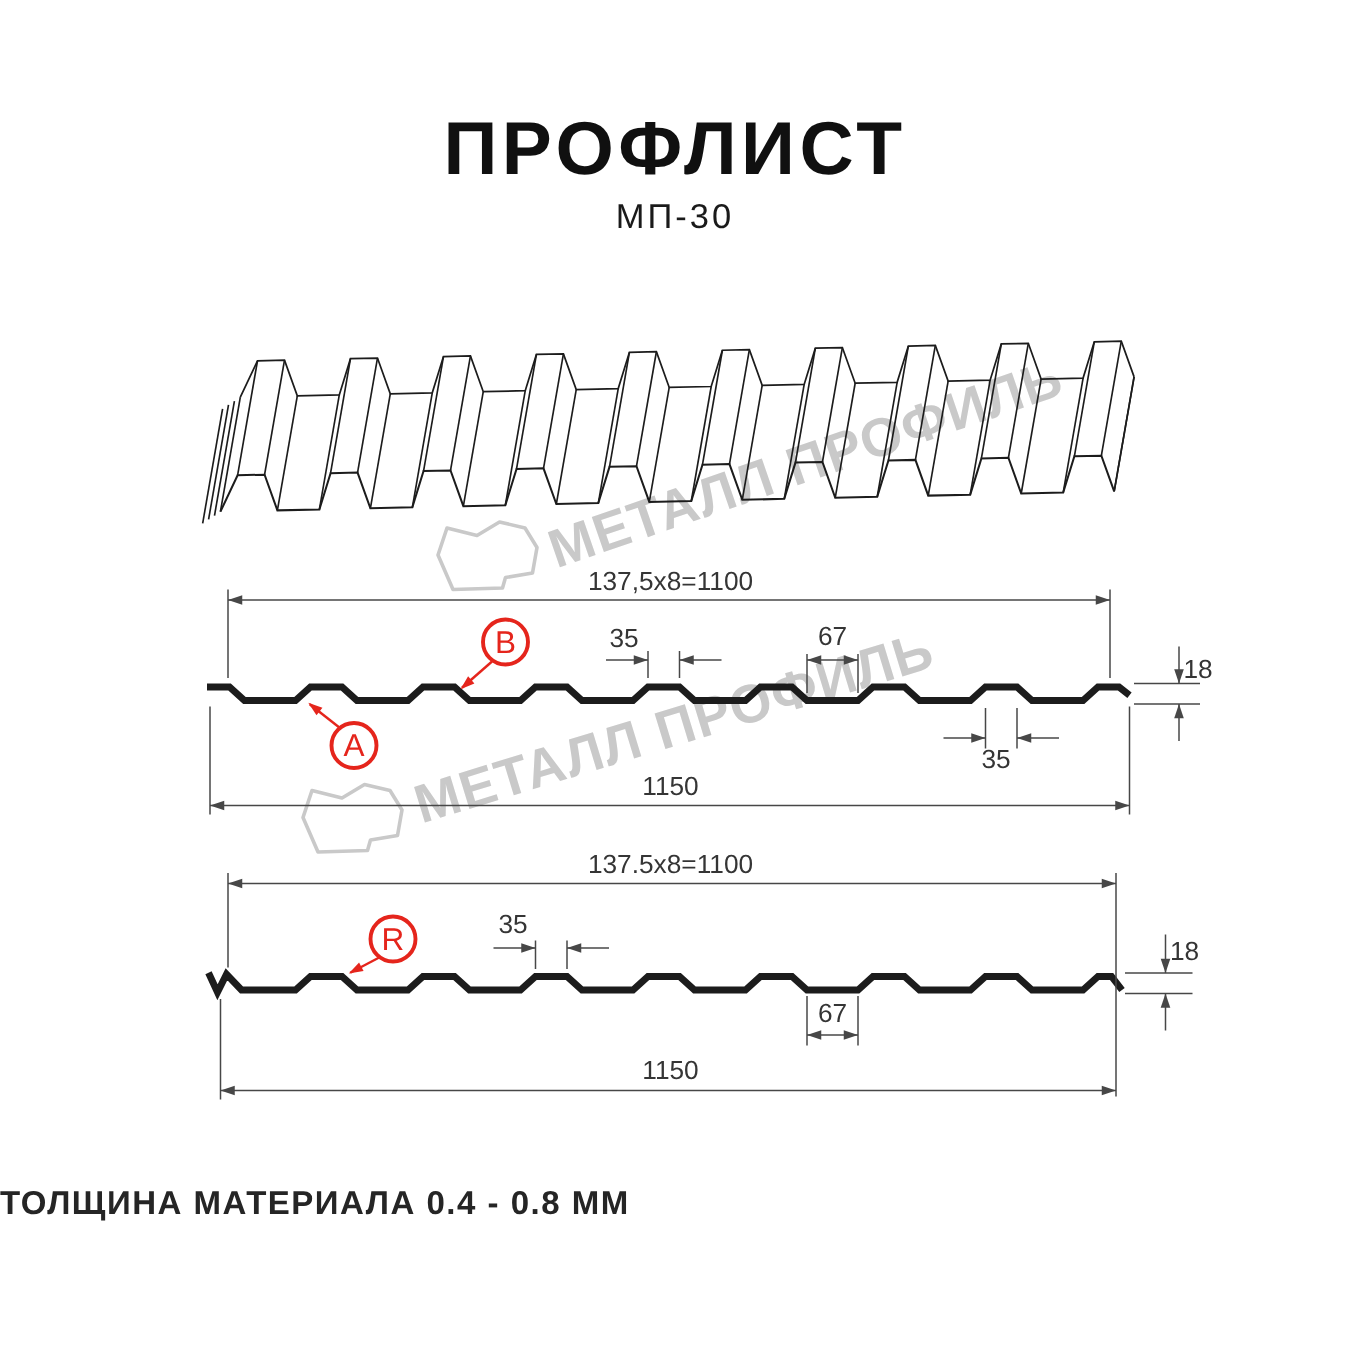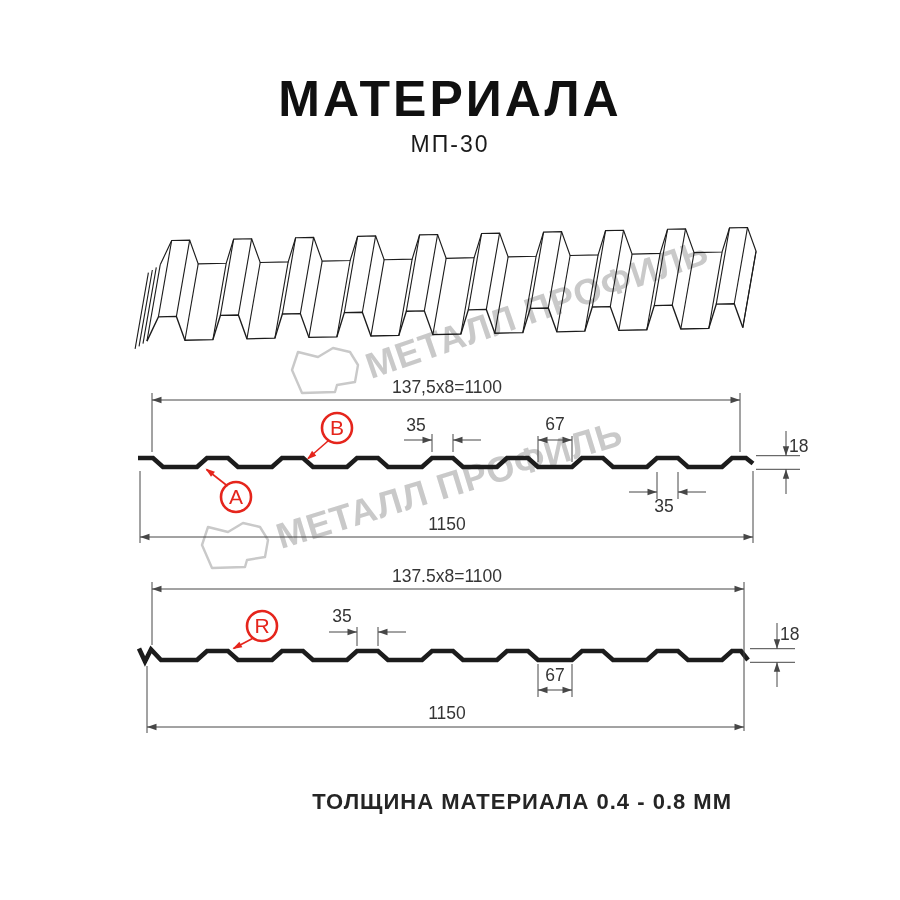--- a/index.html
+++ b/index.html
@@ -2,34 +2,34 @@
 <html><head>
 <meta charset="utf-8">
 <style>
   html,body{margin:0;padding:0;background:#fff;}
   #stage{position:relative;width:900px;height:900px;background:#ffffff;overflow:hidden;
          font-family:"Liberation Sans",sans-serif;}
   .title{position:absolute;left:0;top:70px;width:900px;text-align:center;
          font-size:50px;font-weight:bold;letter-spacing:3px;color:#101010;}
   .subtitle{position:absolute;left:0;top:131px;width:900px;text-align:center;
          font-size:23px;font-weight:500;letter-spacing:2px;color:#1a1a1a;}
-  .footer{position:absolute;left:0;top:789px;width:732px;text-align:right;
+  .footer{position:absolute;left:0;top:789px;width:732px;text-align:left;
          font-size:22px;font-weight:600;letter-spacing:1px;color:#252525;}
   svg{position:absolute;left:0;top:0;}
   svg text{font-family:"Liberation Sans",sans-serif;}
   .dim{font-size:17.5px;fill:#353535;}
   .callout{font-size:21px;fill:#e5251c;}
   .wmtext{font-size:36px;font-weight:bold;fill:#c9c9c9;letter-spacing:1px;}
 </style>
 </head>
 <body>
 
 <div id="stage">
 
-  <div class="title">МАТЕРИАЛА</div>
+  <div class="title">ПРОФЛИСТ</div>
   <div class="subtitle">МП-30</div>
 
   <svg id="cad" width="900" height="900" viewBox="0 0 900 900">
 
     <g id="wm-geo">
         <polygon points="292,370 298,352 318,357 333,348 350,352 358,365 355,382 337,385 335,392 302,393" fill="none" stroke="#c9c9c9" stroke-width="2.4" stroke-linejoin="round"></polygon>
         <polygon points="202,545 208,527 228,532 243,523 260,527 268,540 265,557 247,560 245,567 212,568" fill="none" stroke="#c9c9c9" stroke-width="2.4" stroke-linejoin="round"></polygon>
       </g>
     <text class="wmtext" transform="translate(371 379) rotate(-19)">МЕТАЛЛ ПРОФИЛЬ</text>
     <text class="wmtext" transform="translate(281 549) rotate(-17)">МЕТАЛЛ ПРОФИЛЬ</text>

